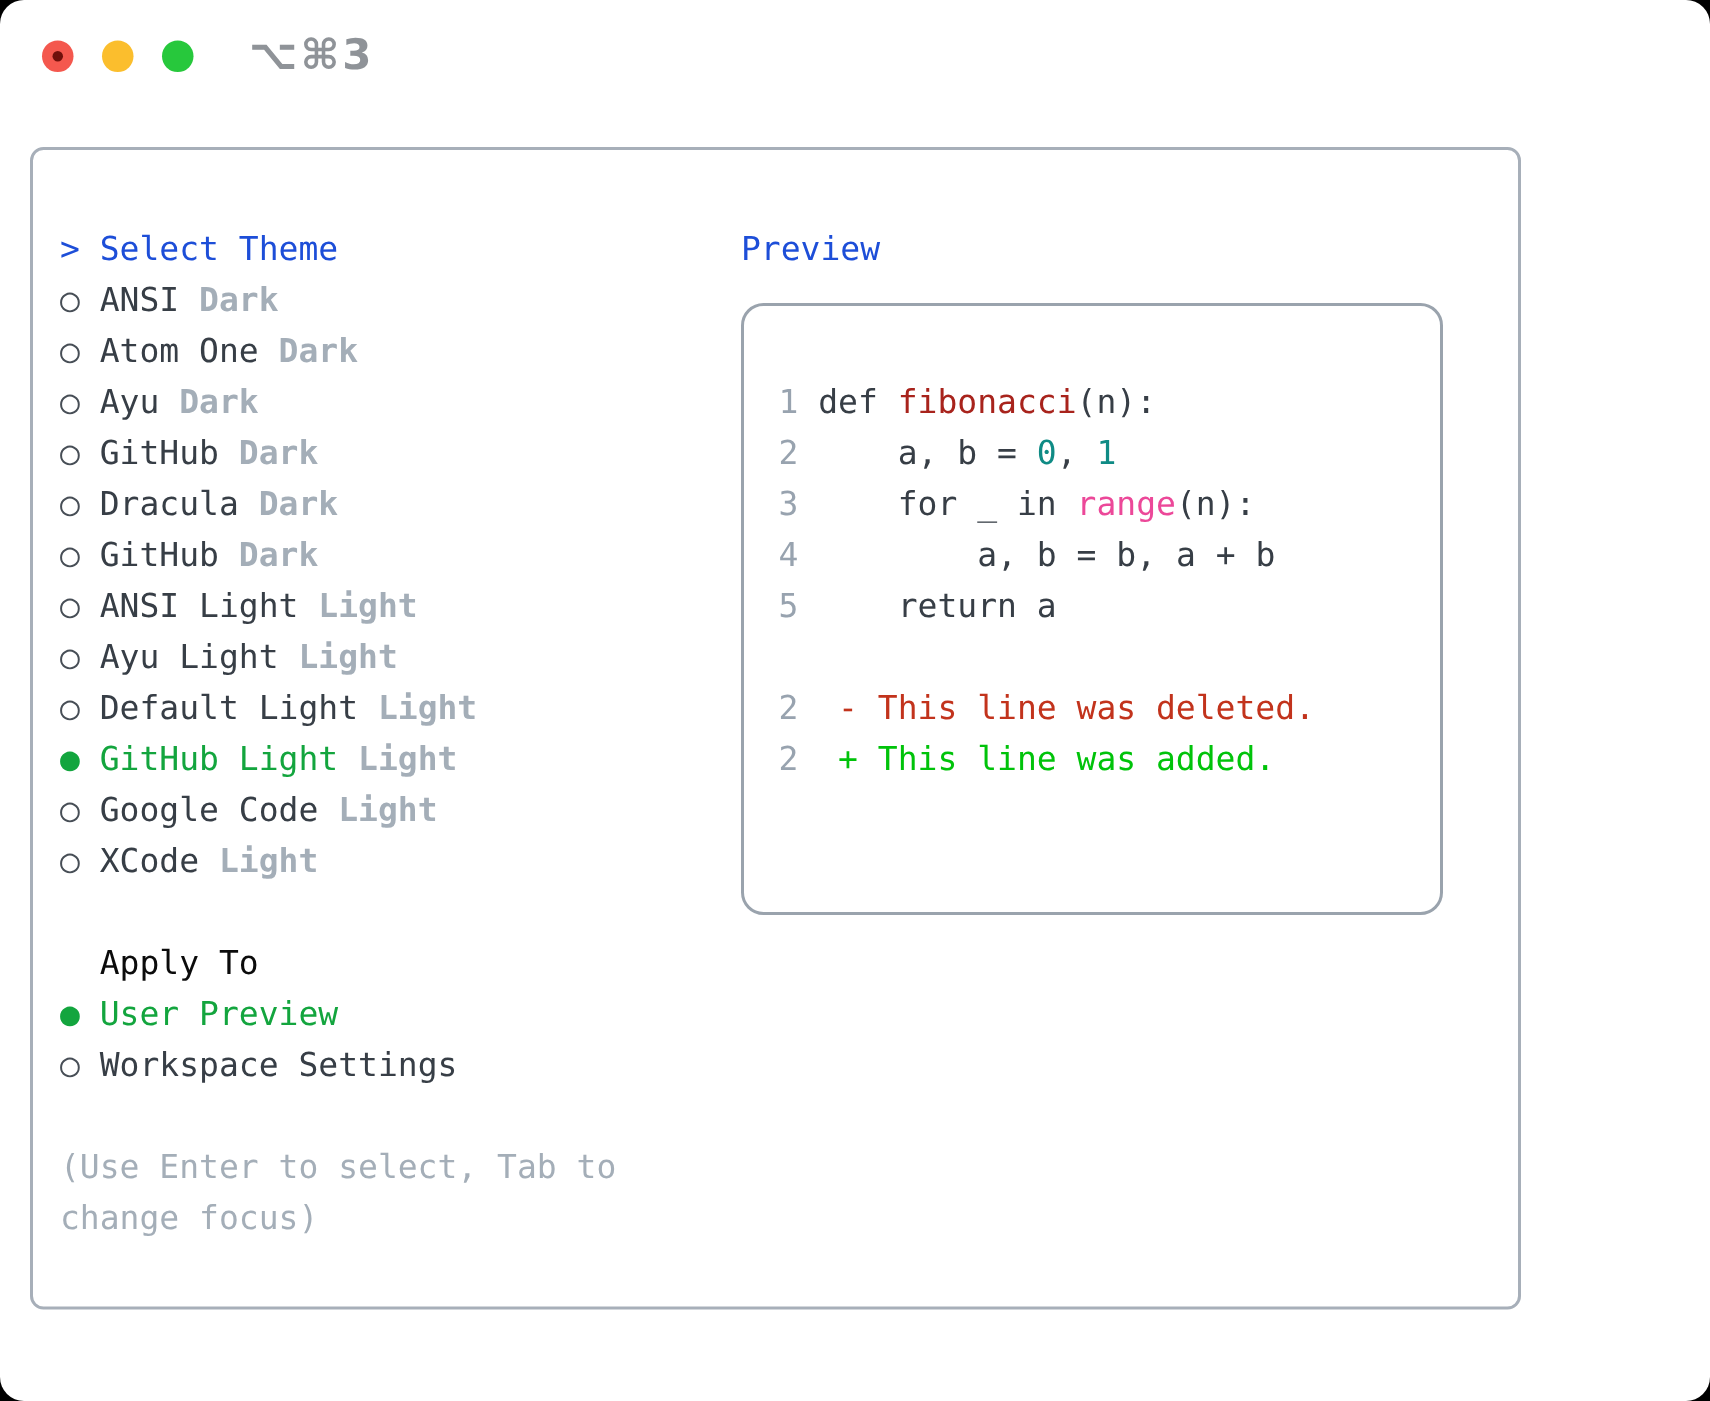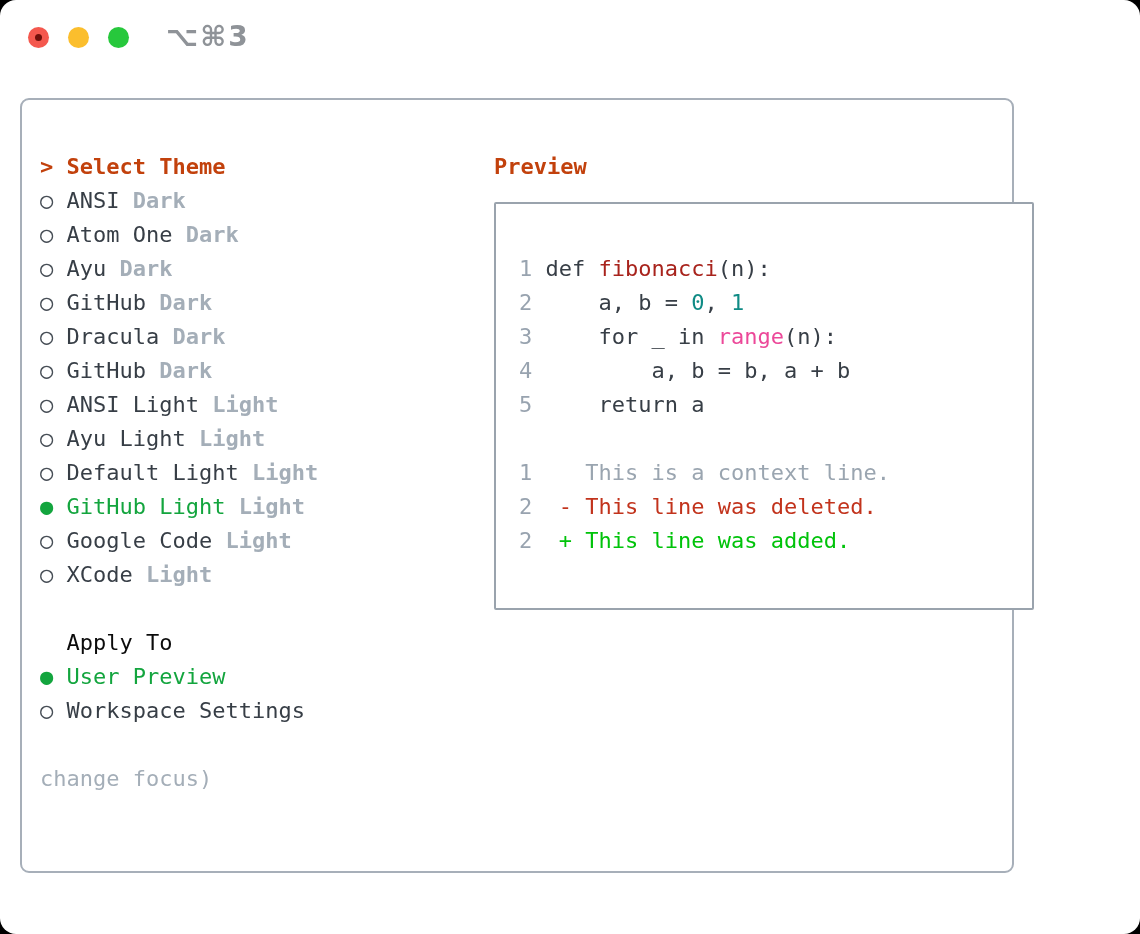--- a/index.html
+++ b/index.html
@@ -20,32 +20,32 @@
     color:#8f9398;letter-spacing:2px;font-family:"DejaVu Sans","Liberation Sans",sans-serif;
   }
   
   .panel{
     position:absolute;left:20px;top:98px;width:994px;height:775px;
     border:2px solid #a7afb9;border-radius:9px;box-sizing:border-box;background:#fff;
   }
   .col-left{position:absolute;left:18px;top:50px;}
   .col-right{position:absolute;left:472px;top:50px;}
   .row{height:34px;line-height:34px;font-size:22px;white-space:pre;}
-  .title-row{font-weight:bold;color:#c2410c;}
+  .title-row{font-weight:normal;color:#1d4ed8;}
   .blank{height:34px;}
   .item .name{color:#373e46;}
   .item .radio{color:#474e56;}
   .item.selected .name,.item.selected .radio{color:#13a53e;}
   .muted{color:#a4aeb8;font-weight:bold;}
   .apply-title{color:#0b0b0b;padding-left:2ch;}
   .hint .row{color:#a4aeb8;}
   
   .preview-box{
-    margin-top:18px;width:540px;height:408px;border:2px solid #9aa3ad;
-    border-radius:2px;box-sizing:border-box;padding:48px 0 0 23px;background:#fff;
+    margin-top:18px;width:468px;height:408px;border:2px solid #9aa3ad;
+    border-radius:15px;box-sizing:border-box;padding:48px 0 0 23px;background:#fff;
   }
   .code-line{min-height:34px;}
   .lineno{color:#98a3af;}
   .tk-plain{color:#373e46;}
   .tk-func{color:#a8231c;}
   .tk-num{color:#0f8b85;}
   .tk-builtin{color:#ec4899;}
   .tk-var{color:#373e46;}
   .tk-context{color:#9aa5b0;}
   .tk-del{color:#c2331c;}
@@ -80,34 +80,34 @@
           <div class="row item"><span class="radio">○ </span><span class="name">XCode</span><span class="muted"> Light</span></div>
         </div>
       <div class="row blank"></div>
       <div class="row apply-title"><span>Apply To</span></div>
       <div id="apply-list">
           <div class="row item selected"><span class="radio">● </span><span class="name">User Preview</span></div>
           <div class="row item"><span class="radio">○ </span><span class="name">Workspace Settings</span></div>
         </div>
       <div class="row blank"></div>
       <div class="hint">
+        <div class="row">(Use Enter to select, Tab to</div>
         <div class="row">change focus)</div>
       </div>
     </div>
 
     <div class="col-right">
       <div class="row title-row"><span>Preview</span></div>
       <div class="preview-box">
         <div id="code">
             <div class="row code-line"><span class="lineno">1 </span><span class="tk-plain">def </span><span class="tk-func">fibonacci</span><span class="tk-plain">(n):</span></div>
             <div class="row code-line"><span class="lineno">2 </span><span class="tk-plain">    </span><span class="tk-var">a</span><span class="tk-plain">, </span><span class="tk-var">b</span><span class="tk-plain"> = </span><span class="tk-num">0</span><span class="tk-plain">, </span><span class="tk-num">1</span></div>
             <div class="row code-line"><span class="lineno">3 </span><span class="tk-plain">    for _ in </span><span class="tk-builtin">range</span><span class="tk-plain">(n):</span></div>
             <div class="row code-line"><span class="lineno">4 </span><span class="tk-plain">        </span><span class="tk-var">a</span><span class="tk-plain">, </span><span class="tk-var">b</span><span class="tk-plain"> = </span><span class="tk-var">b</span><span class="tk-plain">, </span><span class="tk-var">a</span><span class="tk-plain"> + </span><span class="tk-var">b</span></div>
             <div class="row code-line"><span class="lineno">5 </span><span class="tk-plain">    return </span><span class="tk-var">a</span></div>
             <div class="row code-line"><span class="lineno"></span></div>
-            <div class="row code-line"><span class="lineno">1 </span><span class="tk-context">   This is a context line.</span></div>
             <div class="row code-line"><span class="lineno">2 </span><span class="tk-del"> - This line was deleted.</span></div>
             <div class="row code-line"><span class="lineno">2 </span><span class="tk-add"> + This line was added.</span></div>
           </div>
       </div>
     </div>
   </div>
 </div>
 
 </body></html>

